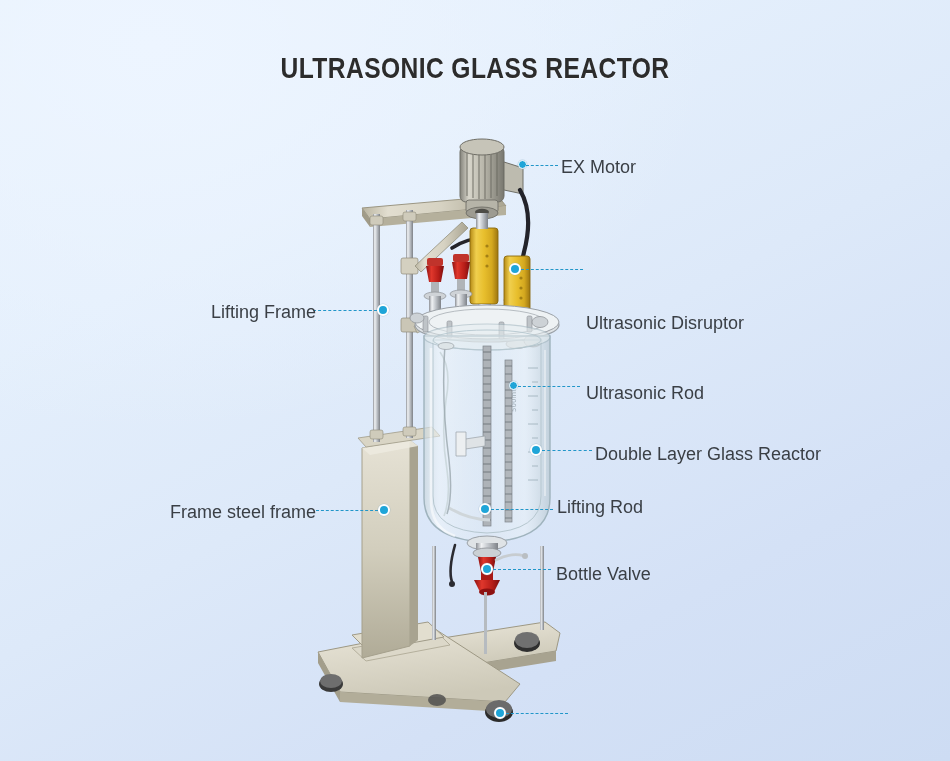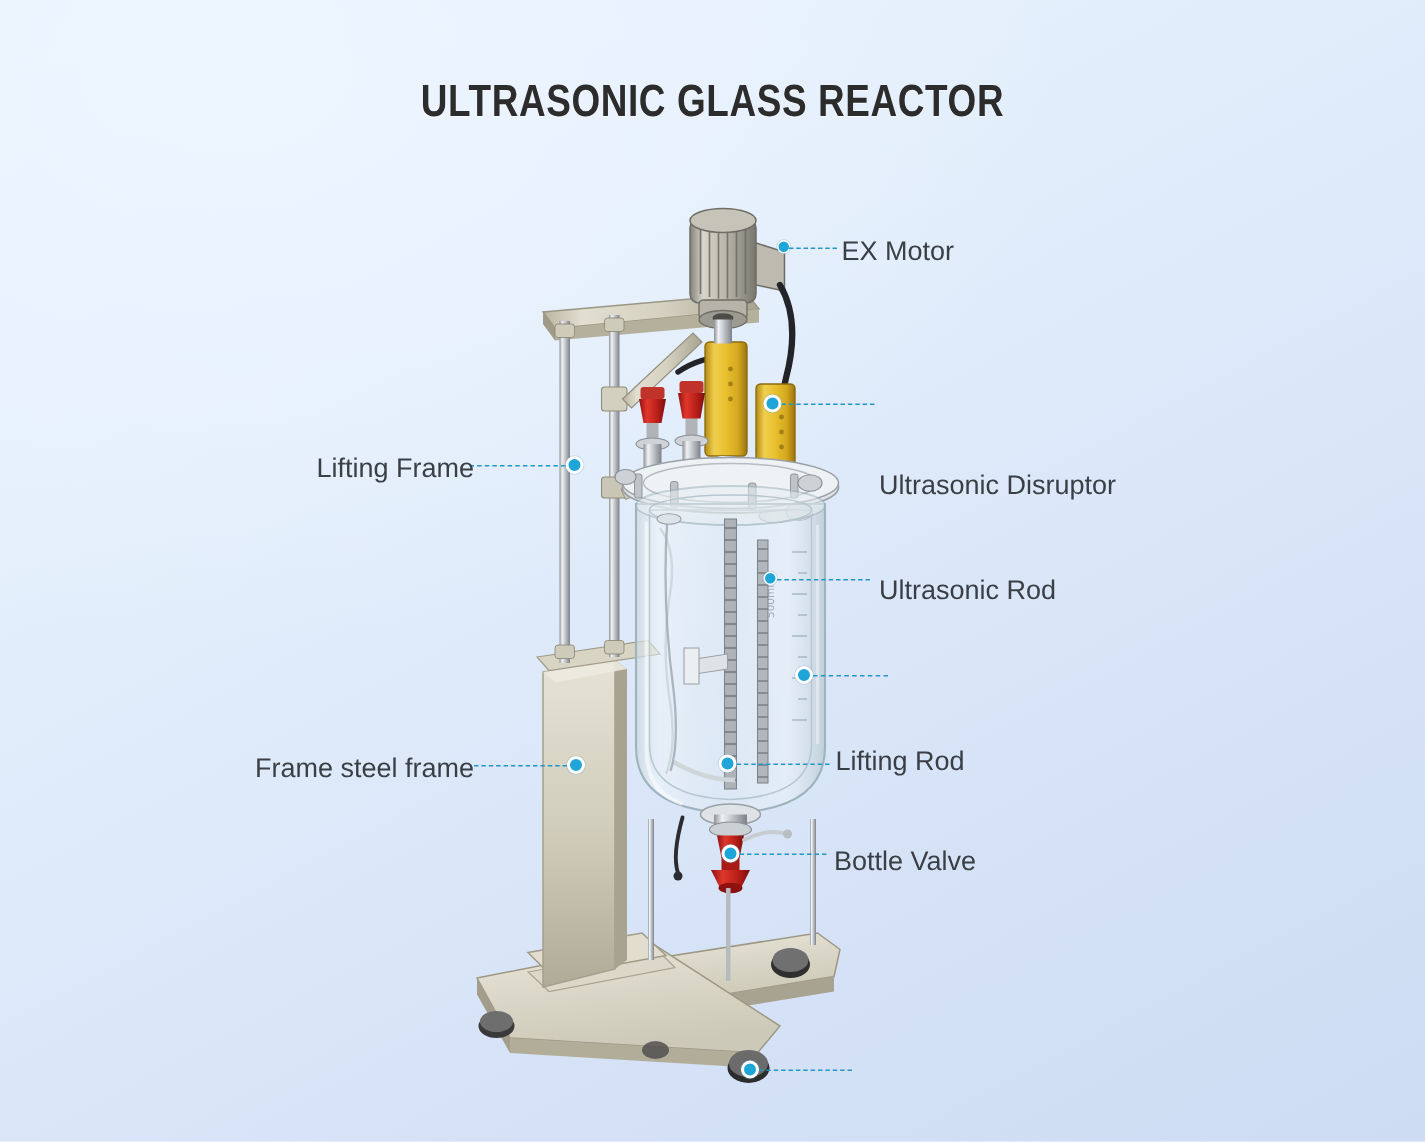--- a/index.html
+++ b/index.html
@@ -386,20 +386,21 @@
   <div class="dot" style="left:377px;top:304px;"></div>
   <div class="lead" style="left:313px;top:310px;width:64px;"></div>
   <div class="callout" style="left:211px;top:302px;">Lifting Frame</div>
 
   <div class="dot sm" style="left:509px;top:381px;"></div>
   <div class="lead" style="left:518px;top:386px;width:62px;"></div>
   <div class="callout" style="left:586px;top:383px;text-align:right;">Ultrasonic Rod</div>
 
   <div class="dot" style="left:530px;top:444px;"></div>
   <div class="lead" style="left:542px;top:450px;width:50px;"></div>
+  <div class="callout" style="left:595px;top:444px;">Double Layer Glass Reactor</div>
 
   <div class="dot" style="left:378px;top:504px;"></div>
   <div class="lead" style="left:316px;top:510px;width:62px;"></div>
   <div class="callout" style="left:170px;top:502px;">Frame steel frame</div>
 
   <div class="dot" style="left:479px;top:503px;"></div>
   <div class="lead" style="left:491px;top:509px;width:62px;"></div>
   <div class="callout" style="left:557px;top:497px;">Lifting Rod</div>
 
   <div class="dot" style="left:481px;top:563px;"></div>

